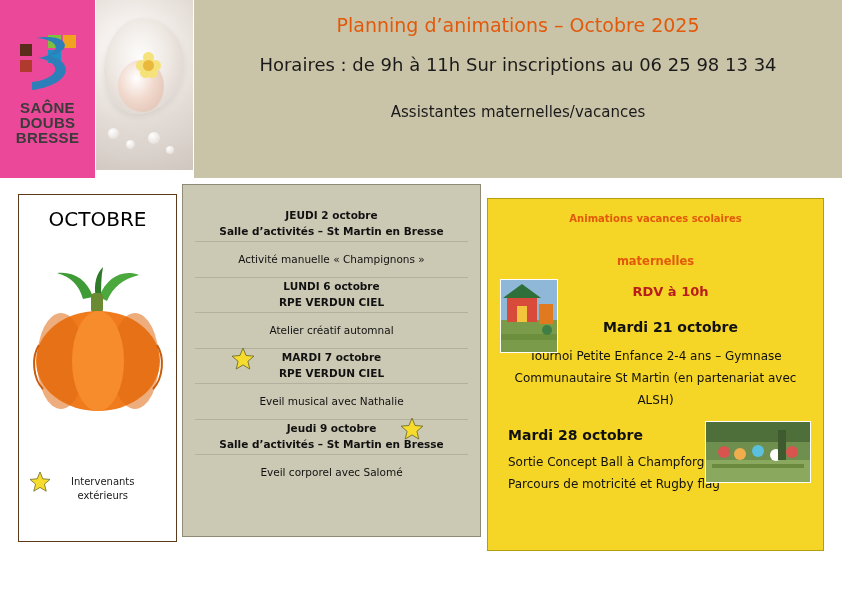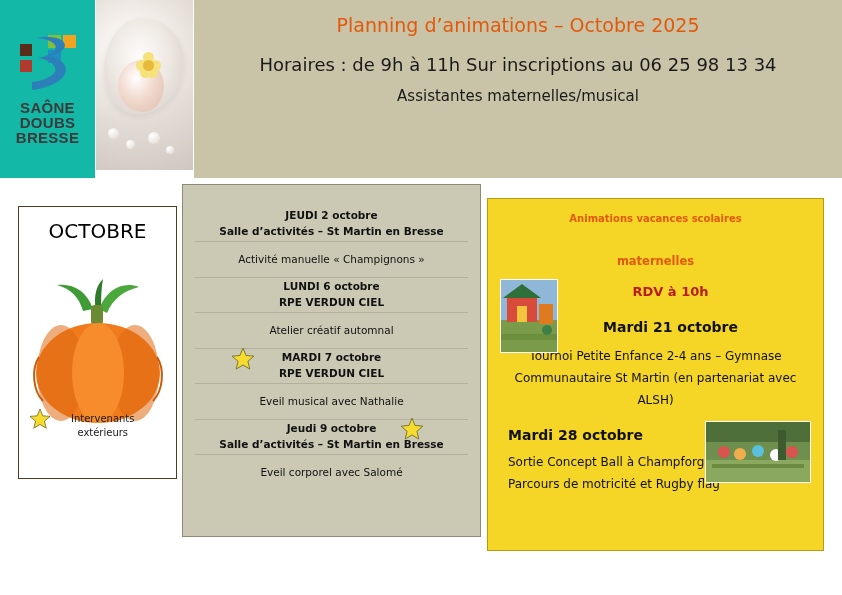--- a/index.html
+++ b/index.html
@@ -22,21 +22,21 @@
     top: 0;
     width: 842px;
     height: 178px;
   }
   .logo-box {
     position: absolute;
     left: 0;
     top: 0;
     width: 95px;
     height: 178px;
-    background: #14b8a6;
+    background: #ec4899;
     display: flex;
     flex-direction: column;
     align-items: center;
     justify-content: center;
   }
   .logo-mark {
     position: relative;
     width: 60px;
     height: 62px;
     margin-bottom: 4px;
@@ -130,35 +130,35 @@
   .title-sub {
     font-family: "DejaVu Sans", sans-serif;
     font-size: 19px;
     color: #e2590b;
     margin-bottom: 18px;
   }
   .title-hours {
     font-family: "DejaVu Sans", sans-serif;
     font-size: 18px;
     color: #1a1a1a;
-    margin-bottom: 12px;
+    margin-bottom: 28px;
   }
   .title-audience {
     font-family: "DejaVu Sans", sans-serif;
     font-size: 15px;
     color: #1a1a1a;
   }
 
   
   .col-october {
     position: absolute;
     left: 18px;
-    top: 206px;
+    top: 194px;
     width: 159px;
-    height: 273px;
+    height: 348px;
     background: #ffffff;
     border: 1px solid #5a3a1a;
     box-sizing: border-box;
   }
   .october-title {
     text-align: center;
     font-family: "DejaVu Sans", sans-serif;
     font-size: 20px;
     color: #000;
     margin-top: 12px;
@@ -351,21 +351,21 @@
     </div>
     <div class="photo-pearl" style="left:12px;top:128px;width:11px;height:11px;"></div>
     <div class="photo-pearl" style="left:30px;top:140px;width:9px;height:9px;"></div>
     <div class="photo-pearl" style="left:52px;top:132px;width:12px;height:12px;"></div>
     <div class="photo-pearl" style="left:70px;top:146px;width:8px;height:8px;"></div>
   </div>
 
   <div class="title-bar">
     <div class="title-sub">Planning d’animations – Octobre 2025</div>
     <div class="title-hours">Horaires : de 9h à 11h   Sur inscriptions au 06 25 98 13 34</div>
-    <div class="title-audience">Assistantes maternelles/musical</div>
+    <div class="title-audience">Assistantes maternelles/vacances</div>
   </div>
 </div>
 
 <div class="col-october">
   <div class="october-title">OCTOBRE</div>
 
   <div class="pumpkin">
     <svg width="142" height="160" viewBox="0 0 142 160">
       <path d="M66 44 C60 26, 46 18, 30 20 C44 24, 52 32, 56 46 Z" fill="#3f9b35"></path>
       <path d="M72 44 C80 24, 96 16, 112 22 C96 26, 86 34, 80 48 Z" fill="#4aa83c"></path>

